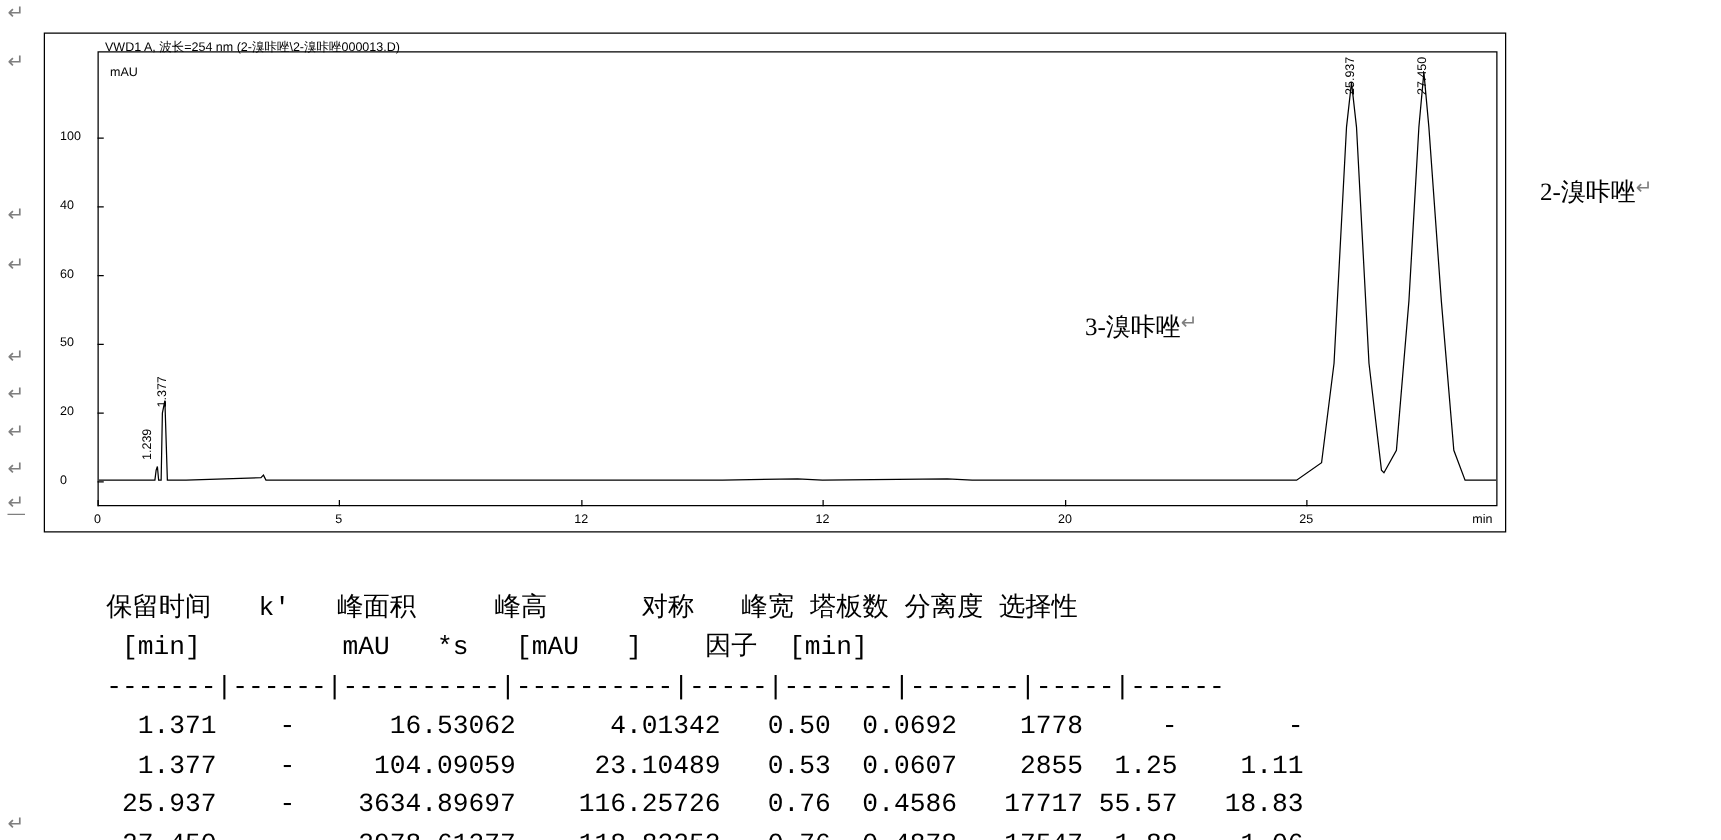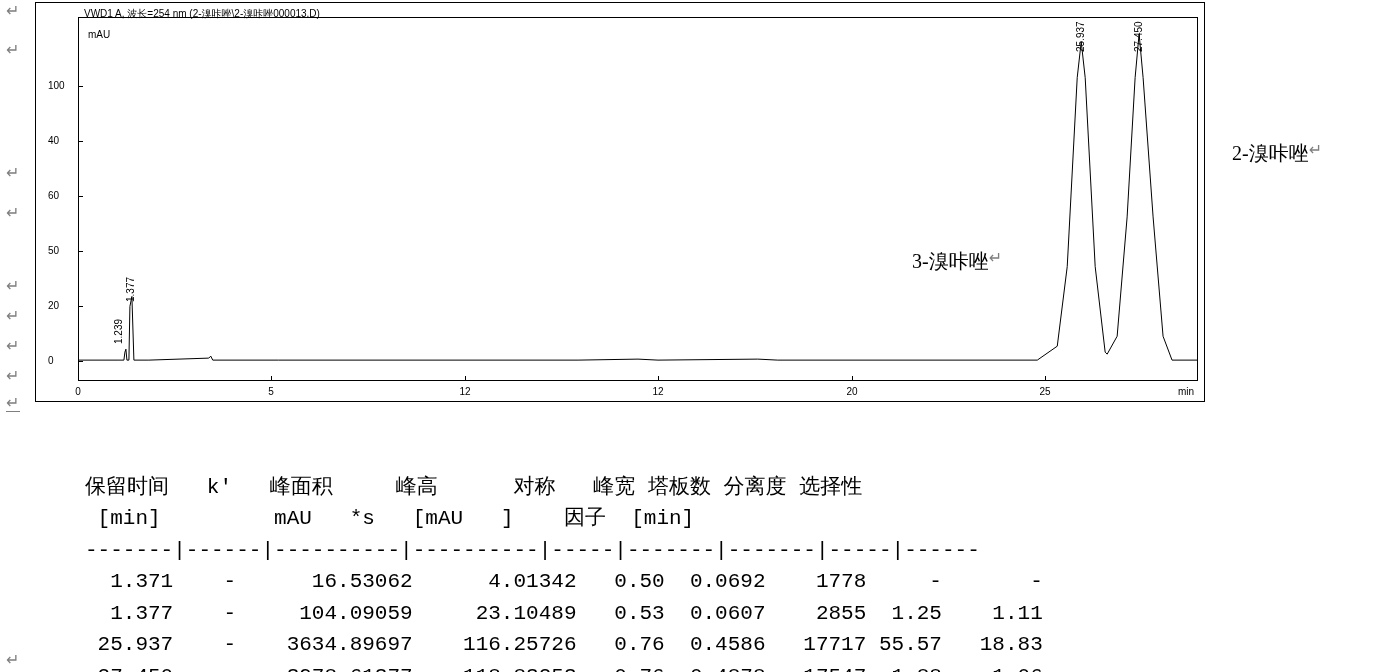--- a/index.html
+++ b/index.html
@@ -18,21 +18,21 @@
     top: 0;
     font-family: "Segoe UI Symbol", sans-serif;
     color: #7f7f7f;
     font-size: 16px;
     line-height: 1;
   }
   .editing-marks span { display: block; position: absolute; left: 0; }
   .chrom-frame {
     position: absolute;
     left: 35px;
-    top: 2px;
+    top: 26px;
     width: 1170px;
     height: 400px;
     border: 1px solid #000;
     box-sizing: border-box;
     background: #fff;
   }
   .chrom-title {
     position: absolute;
     left: 48px;
     top: 4px;
@@ -197,21 +197,21 @@
                L 1120 344" fill="none" stroke="#000" stroke-width="1"></path>
     </svg>
   </div>
 
   <div class="peak-label" style="left:88px;  top:330px">1.239</div>
   <div class="peak-label" style="left:100px; top:288px">1.377</div>
   <div class="peak-label" style="left:1050px;top:38px">25.937</div>
   <div class="peak-label" style="left:1108px;top:38px">27.450</div>
 </div>
 
-<div class="annotation" style="left:912px; top:248px">
+<div class="annotation" style="left:868px; top:248px">
   <span>3-溴咔唑</span><span class="ret-mark">↵</span>
 </div>
 <div class="annotation" style="left:1232px; top:140px">
   <span>2-溴咔唑</span><span class="ret-mark">↵</span>
 </div>
 
 <div class="table-block">
 <span class="table-header"><span>保留时间</span>   <span>k'</span>   <span>峰面积</span>     <span>峰高</span>      <span>对称</span>   <span>峰宽</span> <span>塔板数</span> <span>分离度</span> <span>选择性</span></span>
 <span class="table-header"> <span>[min]</span>         <span>mAU</span>   <span>*s</span>   <span>[mAU   ]</span>    <span>因子</span>  <span>[min]</span></span>
 <span>-------|------|----------|----------|-----|-------|-------|-----|------</span>

